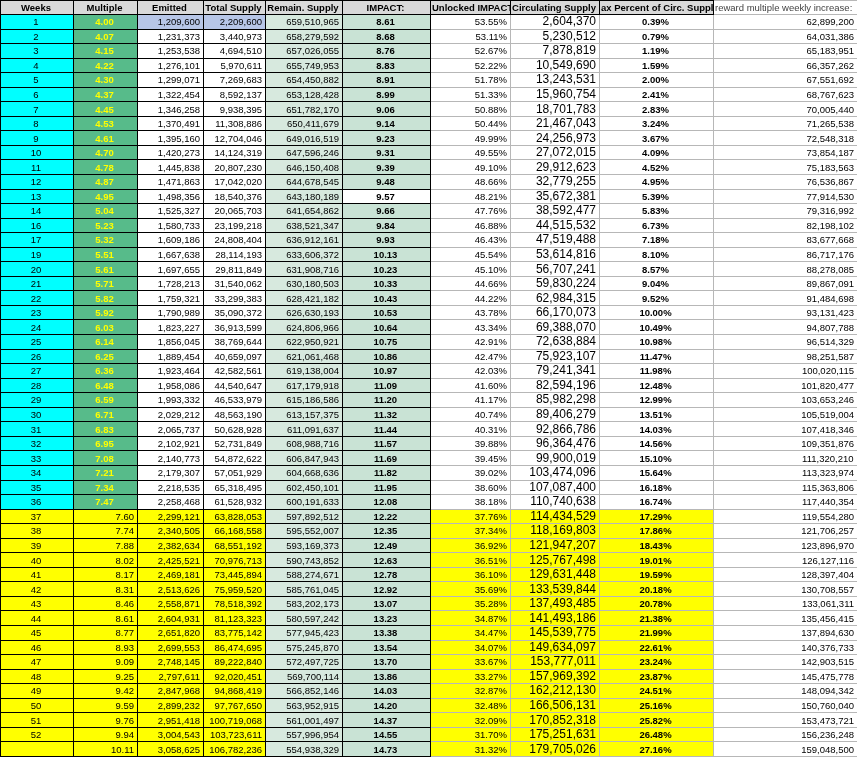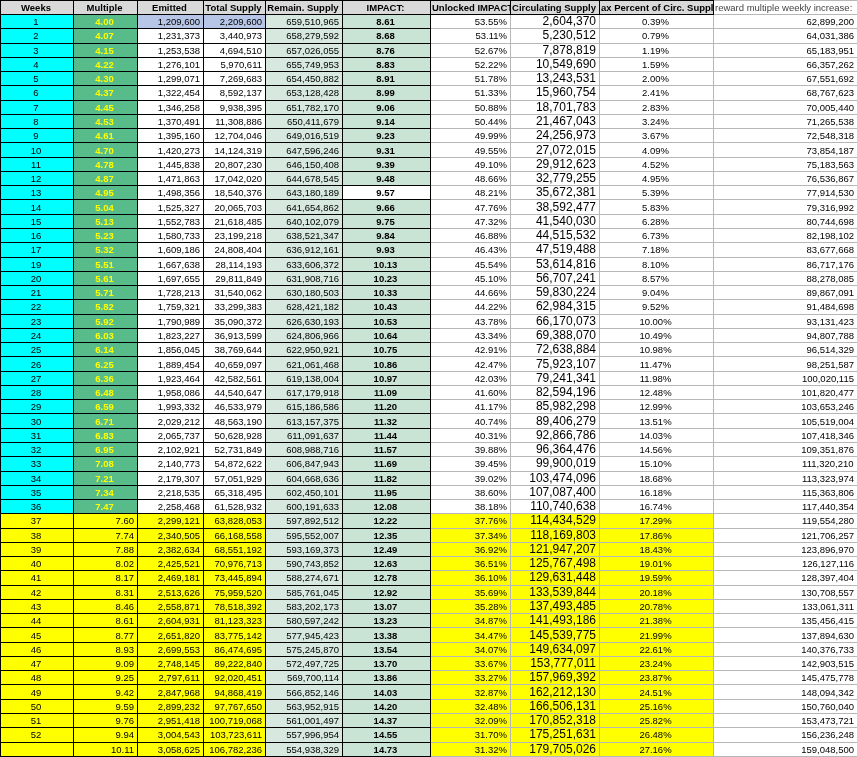--- a/index.html
+++ b/index.html
@@ -21,21 +21,21 @@
   td.weeks{text-align:center;}
   td.cyan{background:var(--cyan);}
   td.yel{background:var(--yellow);}
   td.mult{background:var(--green);color:#ffff00;font-weight:bold;text-align:center;}
   td.multy{background:var(--yellow);text-align:right;}
   td.right{text-align:right;}
   td.lav{background:var(--lav);}
   td.remain{background:var(--remain);text-align:right;}
   td.impact{background:var(--impact);font-weight:bold;text-align:center;}
   td.white-cell{background:#fff;}
-  td.pct{font-weight:normal;text-align:center;}
+  td.pct{font-weight:bold;text-align:center;}
   td.big{font-size:12px;}
   td.lblack{border-left:1.5px solid #000;}
   td.ytop{border-top:1.5px solid #000;}
   td.redmark{border-right:2.5px solid var(--red);}
   col.c0{width:73px}col.c1{width:64px}col.c2{width:66px}col.c3{width:62px}
   col.c4{width:77px}col.c5{width:88px}col.c6{width:80px}col.c7{width:89px}
   col.c8{width:114px}col.c9{width:144px}
 </style>
 </head>
 <body>
@@ -230,32 +230,20 @@
         <td class="blk right">1,525,327</td>
         <td class="blk right">20,065,703</td>
         <td class="blk remain">641,654,862</td>
         <td class="blk impact">9.66</td>
         <td class="right lblack">47.76%</td>
         <td class="right big">38,592,477</td>
         <td class="pct">5.83%</td>
         <td class="right lblack">79,316,992</td>
       </tr>
       <tr>
-        <td class="blk weeks cyan">15</td>
-        <td class="blk mult">5.13</td>
-        <td class="blk right">1,552,783</td>
-        <td class="blk right">21,618,485</td>
-        <td class="blk remain">640,102,079</td>
-        <td class="blk impact">9.75</td>
-        <td class="right lblack">47.32%</td>
-        <td class="right big">41,540,030</td>
-        <td class="pct">6.28%</td>
-        <td class="right lblack">80,744,698</td>
-      </tr>
-      <tr>
         <td class="blk weeks cyan">16</td>
         <td class="blk mult">5.23</td>
         <td class="blk right">1,580,733</td>
         <td class="blk right">23,199,218</td>
         <td class="blk remain">638,521,347</td>
         <td class="blk impact">9.84</td>
         <td class="right lblack">46.88%</td>
         <td class="right big">44,515,532</td>
         <td class="pct">6.73%</td>
         <td class="right lblack">82,198,102</td>
@@ -454,21 +442,21 @@
       </tr>
       <tr>
         <td class="blk weeks cyan">34</td>
         <td class="blk mult">7.21</td>
         <td class="blk right">2,179,307</td>
         <td class="blk right">57,051,929</td>
         <td class="blk remain">604,668,636</td>
         <td class="blk impact">11.82</td>
         <td class="right lblack">39.02%</td>
         <td class="right big">103,474,096</td>
-        <td class="pct">18.68%</td>
+        <td class="pct">15.64%</td>
         <td class="right lblack">113,323,974</td>
       </tr>
       <tr>
         <td class="blk weeks cyan">35</td>
         <td class="blk mult">7.34</td>
         <td class="blk right">2,218,535</td>
         <td class="blk right">65,318,495</td>
         <td class="blk remain">602,450,101</td>
         <td class="blk impact">11.95</td>
         <td class="right lblack">38.60%</td>

